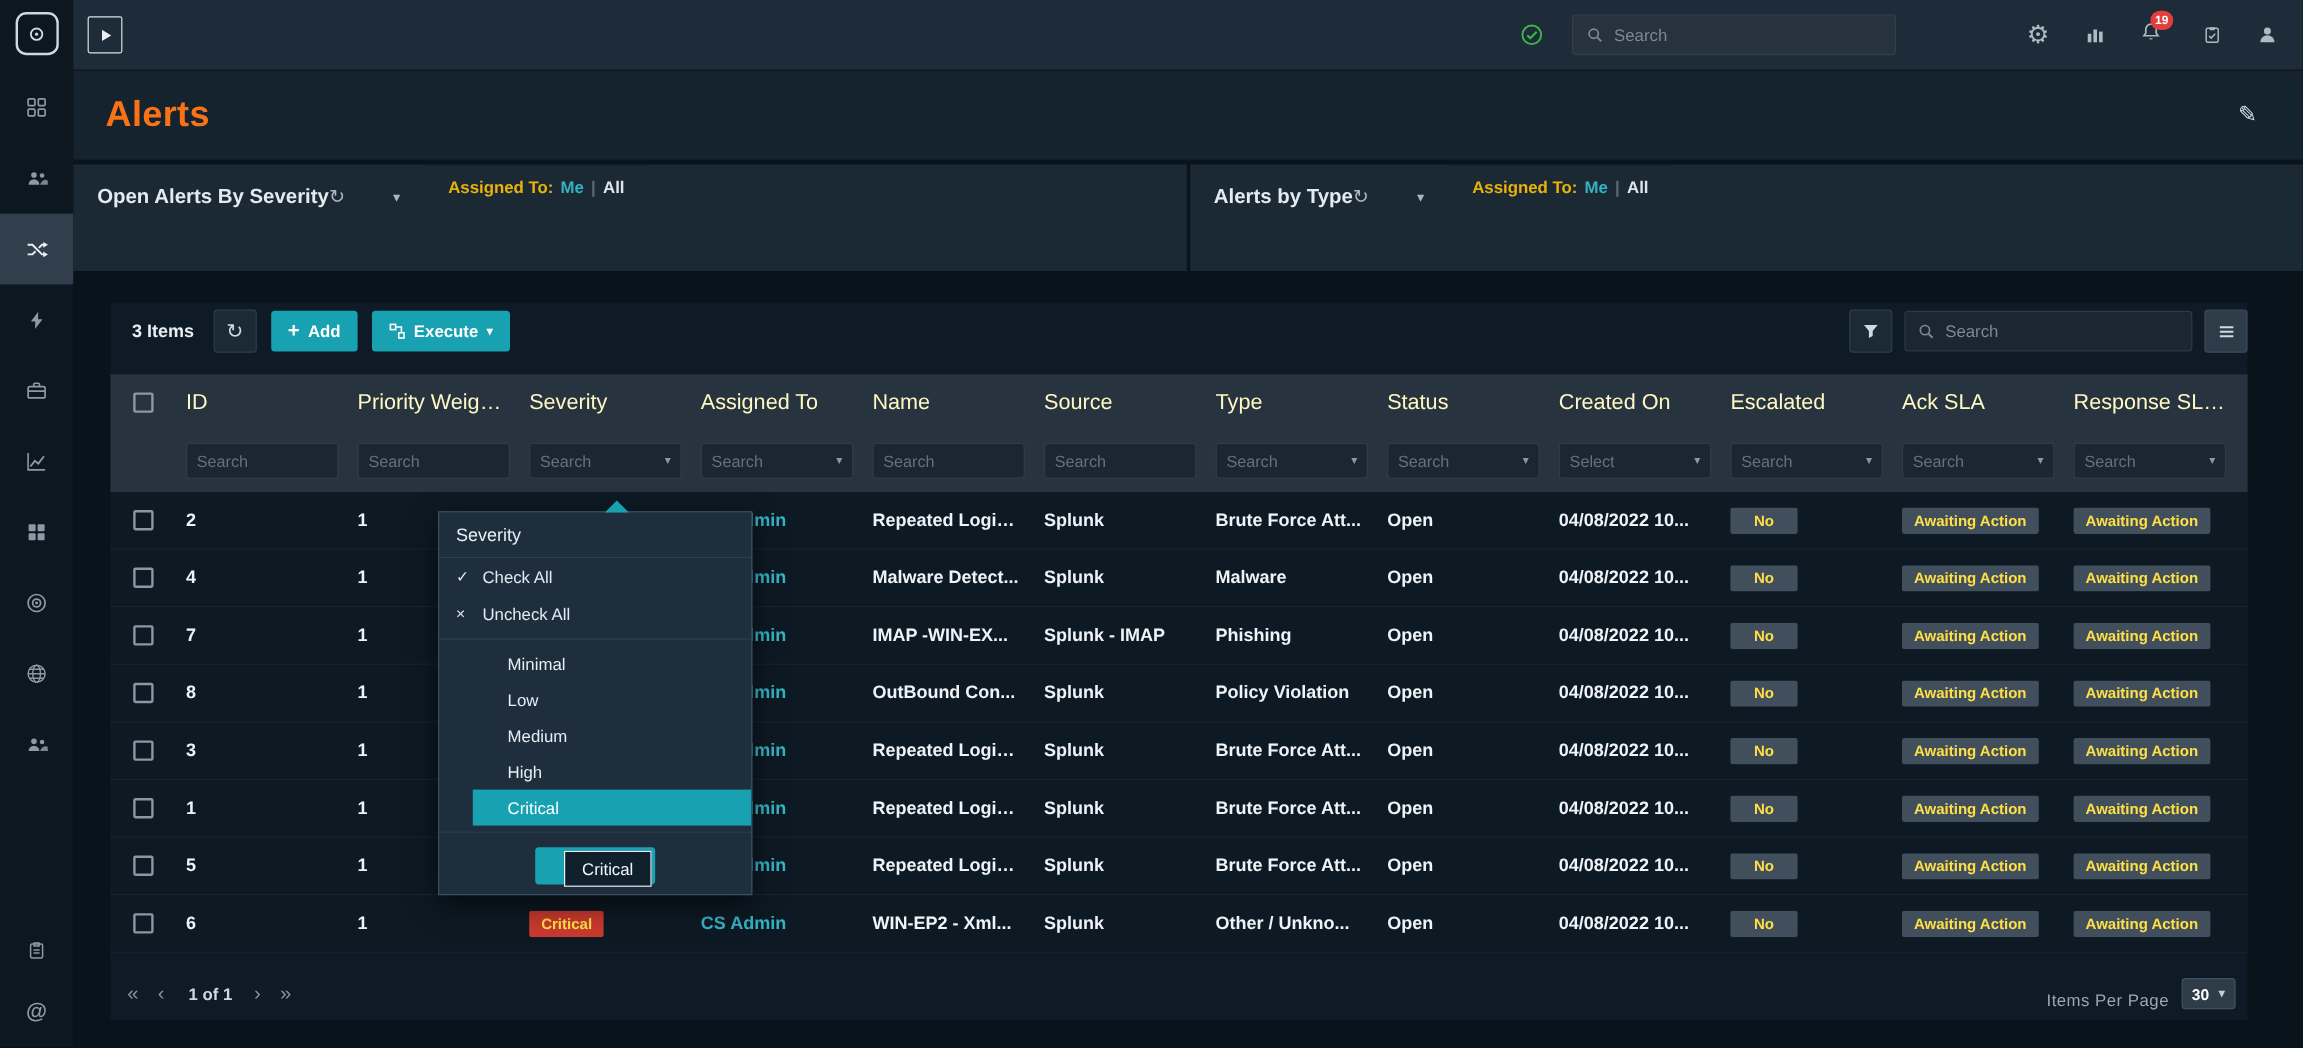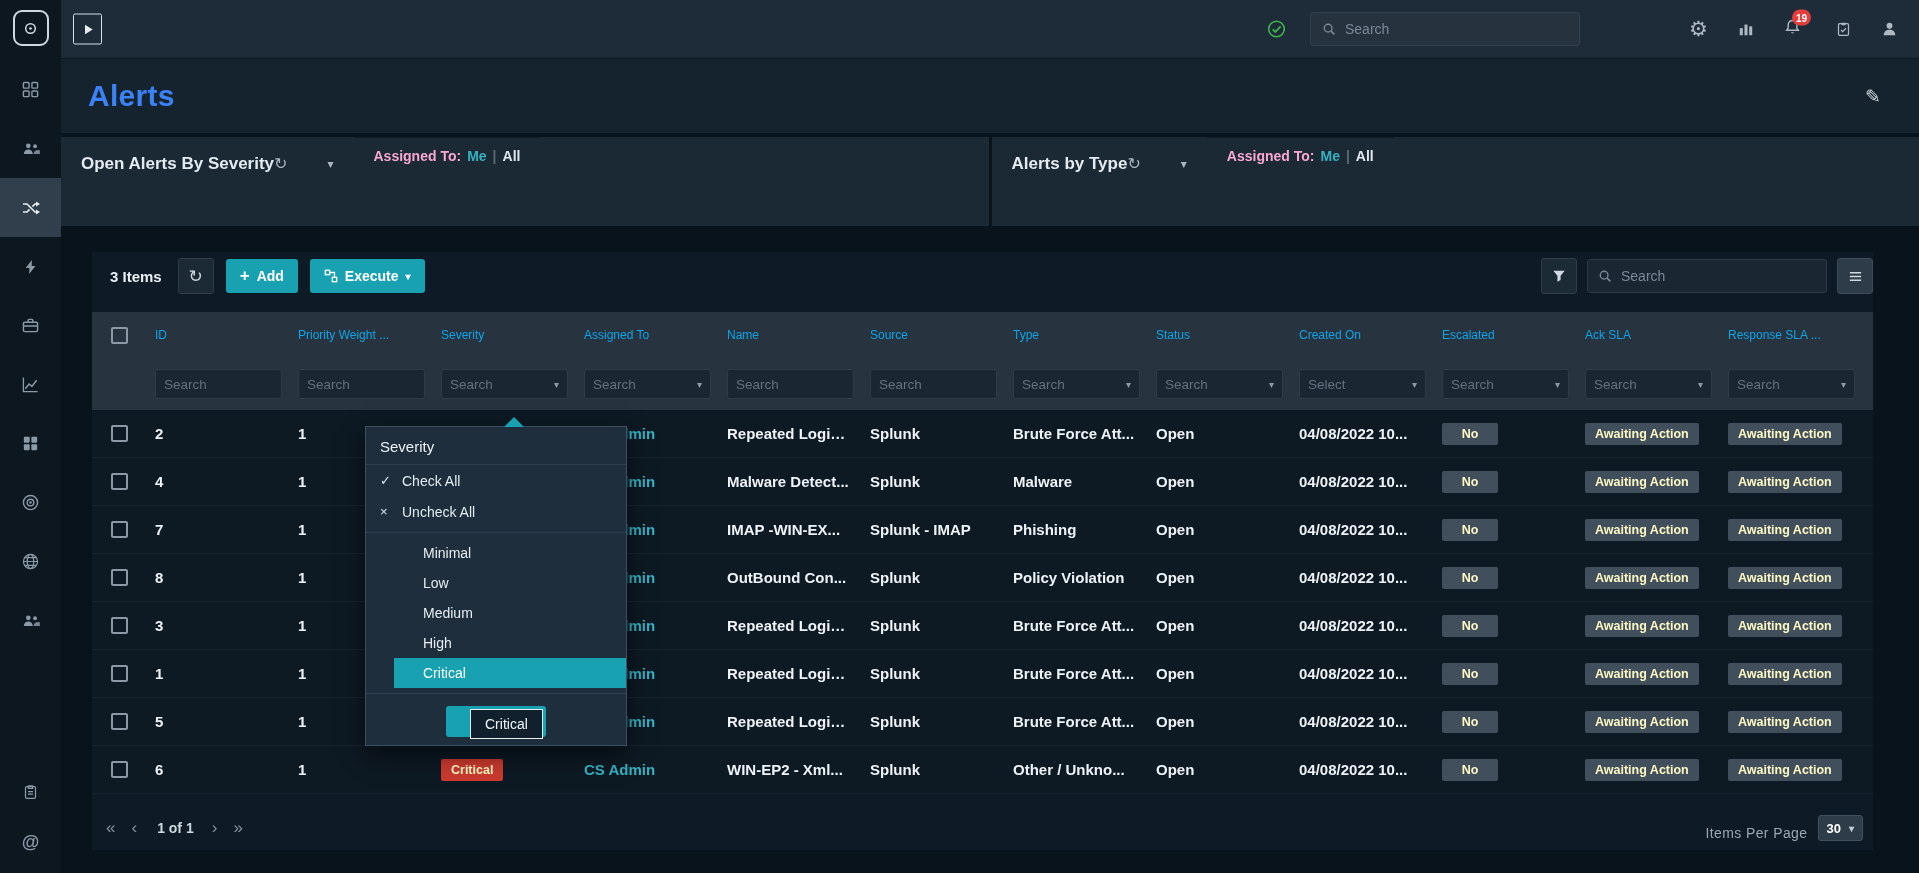--- a/index.html
+++ b/index.html
@@ -45,34 +45,34 @@
   .nbadge{ position:absolute; top:-9px; right:-10px; background:#e33e3e; color:#fff; font-size:10px;
     font-weight:bold; min-width:18px; height:16px; border-radius:8px; display:flex; align-items:center;
     justify-content:center; padding:0 4px; }
   .clipic{ left:1775px; }
   .personic{ left:1820px; }
   .bellwrap{ position:absolute; }
 
   
   .titlebar{ position:absolute; left:61px; top:59px; width:1858px; height:76px; background:#15232e;
     border-bottom:2px solid #0a141d; display:flex; align-items:center; }
-  .titlebar h1{ font-size:30px; font-weight:600; color:#3b82f6; padding-left:27px; letter-spacing:.3px; }
+  .titlebar h1{ font-size:30px; font-weight:600; color:#f97316; padding-left:27px; letter-spacing:.3px; }
   .pencil{ position:absolute; right:38px; font-size:19px; color:#d6dee5; cursor:pointer; }
 
   
   .widgets{ position:absolute; left:61px; top:137px; width:1858px; height:89px; display:flex; gap:3px;
     background:#08131c; }
   .widget{ flex:1; background:#1b2935; display:flex; flex-direction:row; }
   .whead{ height:53px; display:flex; align-items:center; padding:0 20px; }
   .wtitle{ font-size:17px; font-weight:700; color:#e3eaf0; }
   .wrefresh{ margin-left:auto; margin-right:40px; color:#aab6c2; font-size:16px; cursor:pointer; }
   .wcaret{ color:#aab6c2; font-size:12px; cursor:pointer; }
   .wassigned{ height:36px; display:flex; align-items:center; gap:6px; padding:0 20px;
     border-top:1px solid #121e28; font-size:14px; font-weight:600; }
-  .alabel{ color:#f9a8d4; }
+  .alabel{ color:#eab308; }
   .melink{ color:var(--link-teal); cursor:pointer; }
   .wsep{ color:#5c6a76; }
   .alllink{ color:#dfe7ee; cursor:pointer; }
 
   
   .main{ position:absolute; left:61px; top:226px; width:1858px; height:647px; background:#08131c; }
   .card{ position:absolute; left:31px; top:26px; width:1781px; background:#0e1a25; }
 
   .gtoolbar{ height:48px; display:flex; align-items:center; padding-left:18px; }
   .gcount{ font-size:15px; font-weight:700; color:#e8eef3; }
@@ -92,36 +92,36 @@
   .gsearch input::placeholder{ color:#7b8896; }
   .sqbtn.light{ background:#2e3c4a; border-color:#3c4a59; }
 
   .thead{ margin-top:12px; background:#27333f; }
   .hrow{ height:46px; display:flex; align-items:center; }
   .frow{ height:52px; display:flex; align-items:center; }
   .hcells,.fcells{ display:flex; flex:1; min-width:0; }
   .cbcell{ flex:0 0 55px; display:flex; align-items:center; justify-content:center; }
   .cb{ width:17px; height:17px; border:2px solid #8b98a5; border-radius:2px; display:inline-block;
     cursor:pointer; background:transparent; }
-  .th{ flex:0 0 143px; width:143px; padding:0 8px; font-size:12px; color:#0ea5e9; white-space:nowrap;
+  .th{ flex:0 0 143px; width:143px; padding:0 8px; font-size:18px; color:#fef9c3; white-space:nowrap;
     overflow:hidden; text-overflow:ellipsis; cursor:pointer; }
   .fc{ flex:0 0 143px; width:143px; padding:0 8px; }
   .flt{ width:127px; height:30px; background:#1a2631; border:1px solid #2e3c49; border-radius:3px;
     color:#dfe7ee; font-size:13.5px; padding:0 8px; outline:none; font-family:"Liberation Sans",sans-serif; }
   .flt::placeholder{ color:#64717e; }
   .flt.sel{ display:flex; align-items:center; justify-content:space-between; cursor:pointer; }
   .flt.sel .ph{ color:#64717e; }
   .flt.sel .crt{ color:#8b98a5; }
 
   .tbody{ background:#0d1923; }
   .tr{ display:flex; align-items:center; height:48px; border-bottom:1px solid #17232e; cursor:pointer; }
   .td{ flex:0 0 143px; width:143px; padding:0 8px; font-size:15px; font-weight:600; color:#eef3f7;
     white-space:nowrap; overflow:hidden; text-overflow:ellipsis; }
   .link{ color:var(--link-teal); cursor:pointer; }
-  .badge{ display:inline-block; background:var(--badge-gray); color:#fef9c3; font-size:12.5px; font-weight:700;
+  .badge{ display:inline-block; background:var(--badge-gray); color:#fde047; font-size:12.5px; font-weight:700;
     padding:4px 10px; border-radius:2px; }
   .badge.no{ min-width:56px; text-align:center; }
   .badge.red{ background:var(--critical-red); }
 
   .pgbar{ height:44px; margin-top:12px; display:flex; align-items:center; padding:0 10px 0 14px; }
   .pgic{ color:#8593a0; font-size:17px; margin-right:16px; cursor:pointer; }
   .pginfo{ color:#cfd8e0; font-size:14px; font-weight:600; margin:0 18px 0 4px; }
   .pgright{ margin-left:auto; display:flex; align-items:flex-end; gap:10px; }
   .ipplabel{ color:#9aa7b3; font-size:14px; letter-spacing:.4px; }
   .ippsel{ background:#2e3c4a; border:1px solid #41505f; border-radius:3px; height:26px; padding:0 8px;

